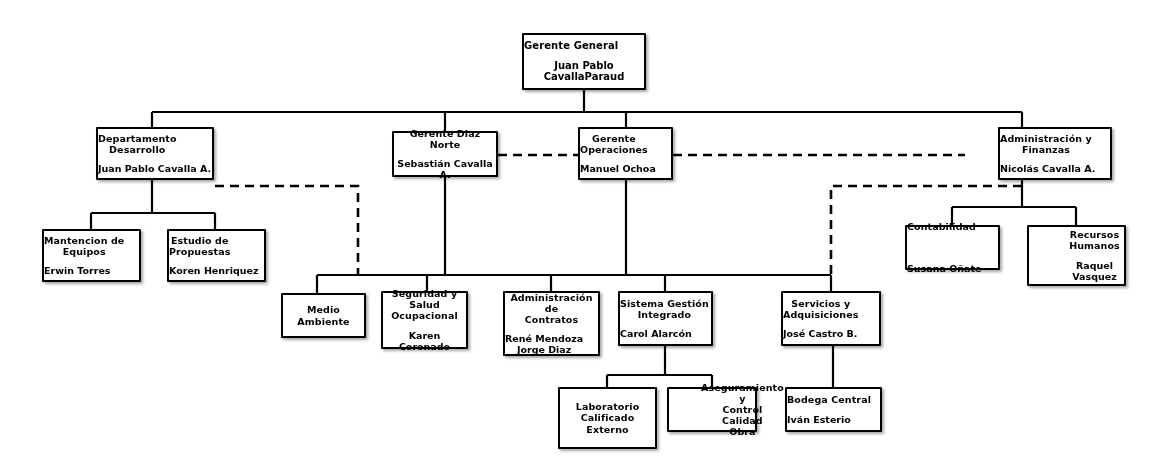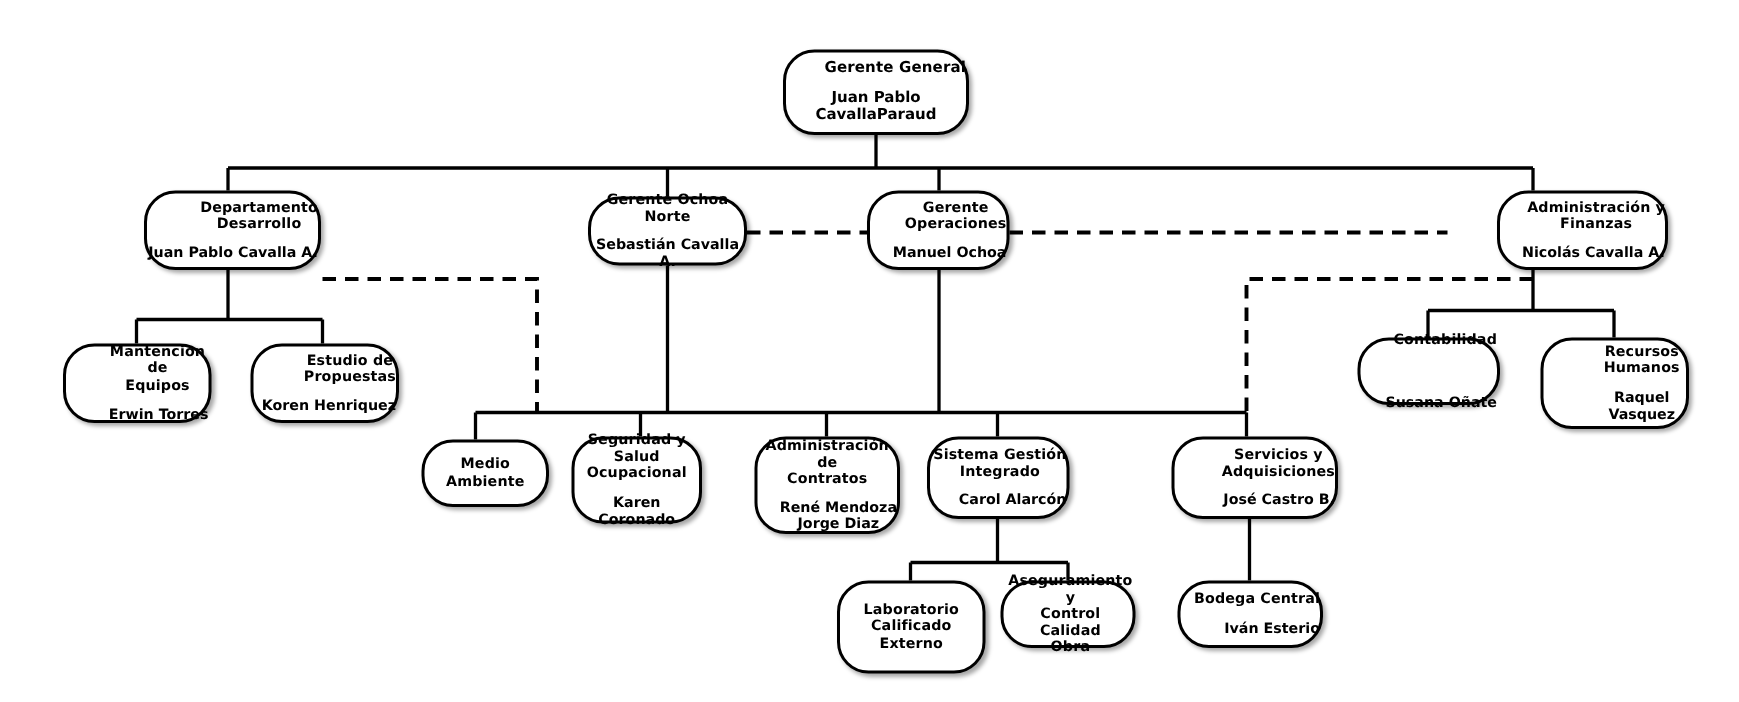--- a/index.html
+++ b/index.html
@@ -21,24 +21,24 @@
     top: 0;
     width: 1159px;
     height: 468px;
     pointer-events: none;
   }
   .node {
     position: absolute;
     box-sizing: border-box;
     background: #ffffff;
     border: 2.5px solid #000000;
-    border-radius: 21px;
+    border-radius: 1px;
     display: flex;
     flex-direction: column;
-    align-items: flex-end;
+    align-items: flex-start;
     justify-content: center;
     text-align: center;
     color: #000000;
     font-weight: bold;
     line-height: 1.18;
     box-shadow: 2px 2px 3px rgba(0,0,0,0.35);
     z-index: 2;
   }
   .node .title {
     font-size: 9.5px;
@@ -95,34 +95,34 @@
 <div class="node root" style="left: 522px; top: 33px; width: 124px; height: 57px;">
       <div class="title">Gerente General</div>
       <div class="person">Juan Pablo CavallaParaud</div>
     </div>
     <div class="node" style="left: 96px; top: 127px; width: 118px; height: 53px;">
       <div class="title">Departamento
 Desarrollo</div>
       <div class="person">Juan Pablo Cavalla A.</div>
     </div>
     <div class="node" style="left: 392px; top: 131px; width: 106px; height: 46px;">
-      <div class="title">Gerente Ochoa Norte</div>
+      <div class="title">Gerente Diaz Norte</div>
       <div class="person">Sebastián Cavalla A.</div>
     </div>
-    <div class="node" style="left: 578px; top: 127px; width: 95px; height: 53px; padding-left: 13px;">
+    <div class="node" style="left: 578px; top: 127px; width: 95px; height: 53px;">
       <div class="title">Gerente
 Operaciones</div>
       <div class="person">Manuel Ochoa</div>
     </div>
     <div class="node" style="left: 998px; top: 127px; width: 114px; height: 53px;">
       <div class="title">Administración y
 Finanzas</div>
       <div class="person">Nicolás Cavalla A.</div>
     </div>
-    <div class="node" style="left: 42px; top: 229px; width: 99px; height: 53px; padding-left: 27px;">
+    <div class="node" style="left: 42px; top: 229px; width: 99px; height: 53px;">
       <div class="title">Mantencion de
 Equipos</div>
       <div class="person">Erwin Torres</div>
     </div>
     <div class="node" style="left: 167px; top: 229px; width: 99px; height: 53px;">
       <div class="title">Estudio de
 Propuestas</div>
       <div class="person">Koren Henriquez</div>
     </div>
     <div class="node" style="left: 905px; top: 225px; width: 95px; height: 45px; gap: 22px;">
@@ -145,21 +145,21 @@
       <div class="title">Administración de
 Contratos</div>
       <div class="person">René Mendoza
 Jorge Diaz</div>
     </div>
     <div class="node" style="left: 618px; top: 291px; width: 95px; height: 55px;">
       <div class="title">Sistema Gestión
 Integrado</div>
       <div class="person">Carol Alarcón</div>
     </div>
-    <div class="node" style="left: 781px; top: 291px; width: 111px; height: 55px;">
+    <div class="node" style="left: 781px; top: 291px; width: 100px; height: 55px;">
       <div class="title">Servicios y
 Adquisiciones</div>
       <div class="person">José Castro B.</div>
     </div>
     <div class="node" style="left: 558px; top: 387px; width: 99px; height: 62px;">
       <div class="title">Laboratorio
 Calificado Externo</div>
     </div>
     <div class="node" style="left: 667px; top: 387px; width: 90px; height: 45px; padding-left: 32px;">
       <div class="title">Aseguramiento y

